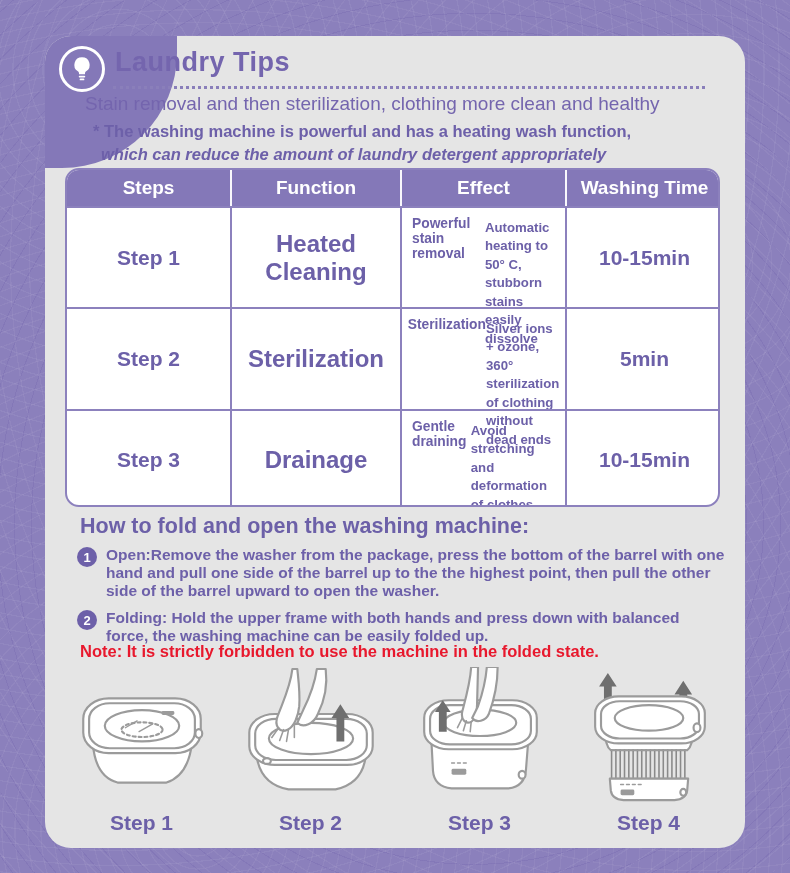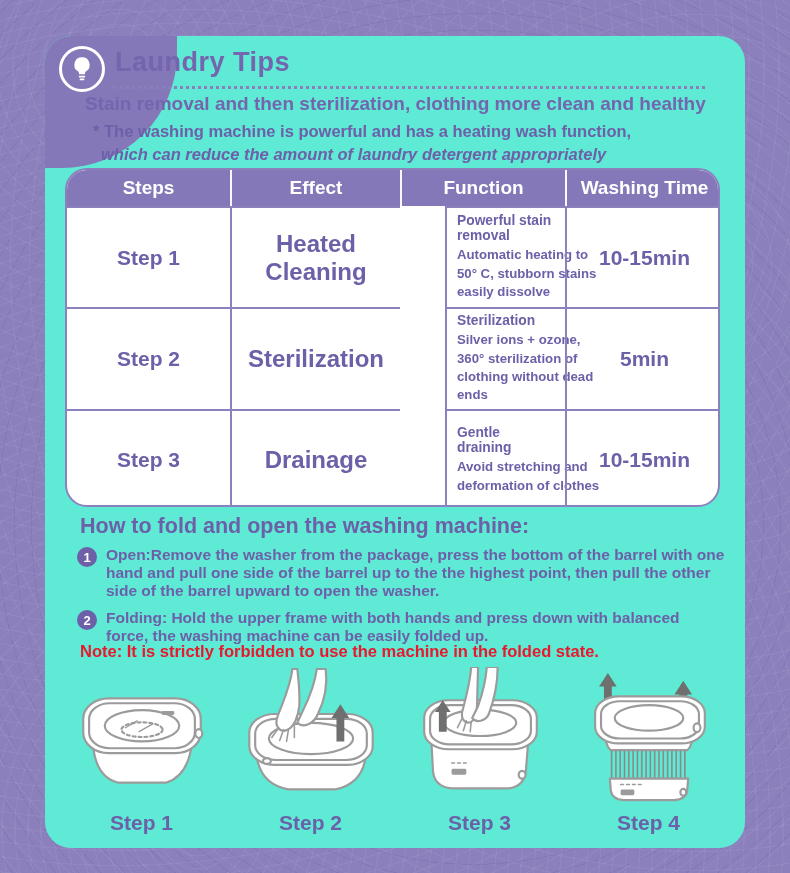--- a/index.html
+++ b/index.html
@@ -9,21 +9,21 @@
     background-color:#8b80bc;
     background-image:
       repeating-radial-gradient(circle at 15% 8%,  rgba(255,255,255,0.055) 0 1.2px, transparent 1.2px 15px),
       repeating-radial-gradient(circle at 88% 30%, rgba(255,255,255,0.05)  0 1.2px, transparent 1.2px 19px),
       repeating-radial-gradient(circle at 25% 95%, rgba(255,255,255,0.05)  0 1.2px, transparent 1.2px 13px),
       repeating-radial-gradient(circle at 60% 60%, rgba(110,95,170,0.25)   0 1px,   transparent 1px 17px);
     position:relative;
   }
   .card {
     position:absolute; left:45px; top:36px; width:700px; height:812px;
-    background:#5eead4; border-radius:26px;
+    background:#e5e5e5; border-radius:26px;
   }
   .corner {
     position:absolute; left:0; top:0; width:132px; height:132px;
     background:#8478b8;
     border-radius:26px 0 115px 0;
   }
   .bulb-circle {
     position:absolute; left:14px; top:10px; width:46px; height:46px;
     border:3px solid #ffffff; border-radius:50%;
     display:flex; align-items:center; justify-content:center;
@@ -32,53 +32,53 @@
   .page-title {
     position:absolute; left:70px; top:11px;
     font-size:27px; font-weight:bold; color:#7465ae; letter-spacing:0.5px;
   }
   .divider {
     position:absolute; left:68px; top:50px; width:592px; height:0;
     border-top:3px dotted #8a7fba;
   }
   .subtitle {
     position:absolute; left:40px; top:57px; width:650px;
-    font-size:19px; font-weight:bold; color:#7465ae;
+    font-size:19px; font-weight:normal; color:#7465ae;
   }
   .note-lines {
     position:absolute; left:48px; top:84px; width:630px;
     font-size:16.5px; font-weight:bold; color:#6d60a9; line-height:23px;
   }
   .note-lines .l2 { padding-left:8px;font-style:italic; }
 
   .steps-table {
     position:absolute; left:20px; top:132px; width:655px; height:339px;
     display:grid;
     grid-template-columns:163px 170px 165px 157px;
     grid-template-rows:36px 101px 102px 100px;
-    border:2px solid #8c81bd; border-radius:22px;
+    border:2px solid #8c81bd; border-radius:14px;
     overflow:hidden; background:#fff;
   }
   .th {
     background:#8478b8; color:#fff; font-size:19px; font-weight:bold;
     display:flex; align-items:center; justify-content:center;
   }
   .th + .th { border-left:2px solid rgba(255,255,255,0.95); }
   .td {
     display:flex; align-items:center; justify-content:center;
     border-top:2px solid #8c81bd;
     color:#6c60a8; font-weight:bold; text-align:center;
   }
   .td.bl { border-left:2px solid #8c81bd; }
   .td-step { font-size:21px; }
   .td-fn   { font-size:24px; line-height:1.15; padding:0 36px; }
   .td-time { font-size:21px; }
   .td-effect {
-    flex-direction:column; align-items:flex-start; justify-content:center;
-    text-align:left; padding:8px 10px;margin-left:45px;
+    flex-direction:row; align-items:flex-start; justify-content:center;
+    text-align:left; padding:8px 10px;
   }
   .effect-title { font-size:13.8px; font-weight:bold; color:#6c60a8; }
   .effect-desc  { font-size:13.2px; font-weight:600; color:#6c60a8; line-height:1.4; margin-top:3px; width:145px; }
 
   .fold-heading {
     position:absolute; left:35px; top:478px;
     font-size:21.5px; font-weight:bold; color:#6c60a8;
   }
   .fold-items { position:absolute; left:32px; top:510px; width:648px; }
   .fold-item  { display:flex; gap:9px; margin-bottom:9px; }
@@ -127,22 +127,22 @@
   <div class="divider"></div>
 
   <div class="subtitle">Stain removal and then sterilization, clothing more clean and healthy</div>
   <div class="note-lines">
     <div class="l1">* The washing machine is powerful and has a heating wash function,</div>
     <div class="l2">which can reduce the amount of laundry detergent appropriately</div>
   </div>
 
   <div class="steps-table">
     <div class="th">Steps</div>
+    <div class="th">Function</div>
     <div class="th">Effect</div>
-    <div class="th">Function</div>
     <div class="th">Washing Time</div>
 
     <div class="td td-step">Step 1</div>
     <div class="td td-fn bl">Heated Cleaning</div>
     <div class="td td-effect bl">
       <div class="effect-title">Powerful stain removal</div>
       <div class="effect-desc">Automatic heating to 50° C, stubborn stains easily dissolve</div>
     </div>
     <div class="td td-time bl">10-15min</div>
 

